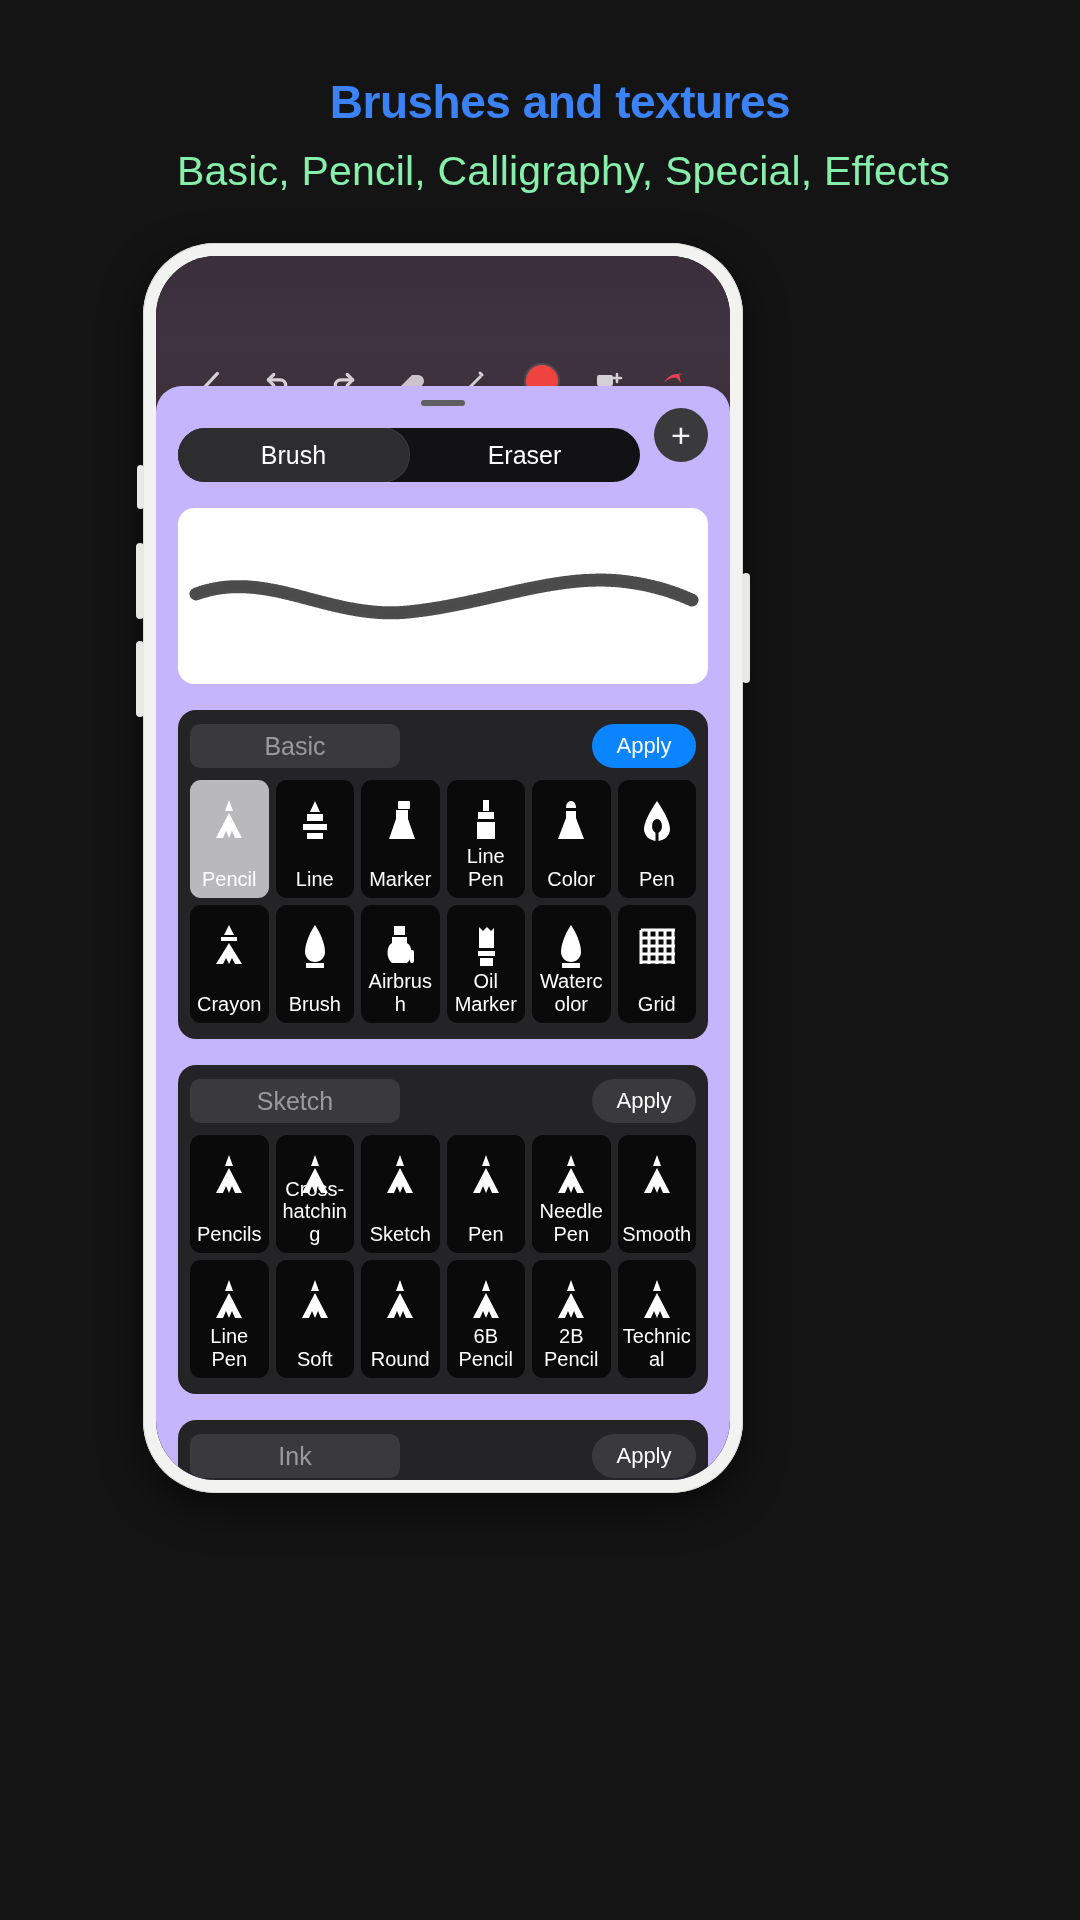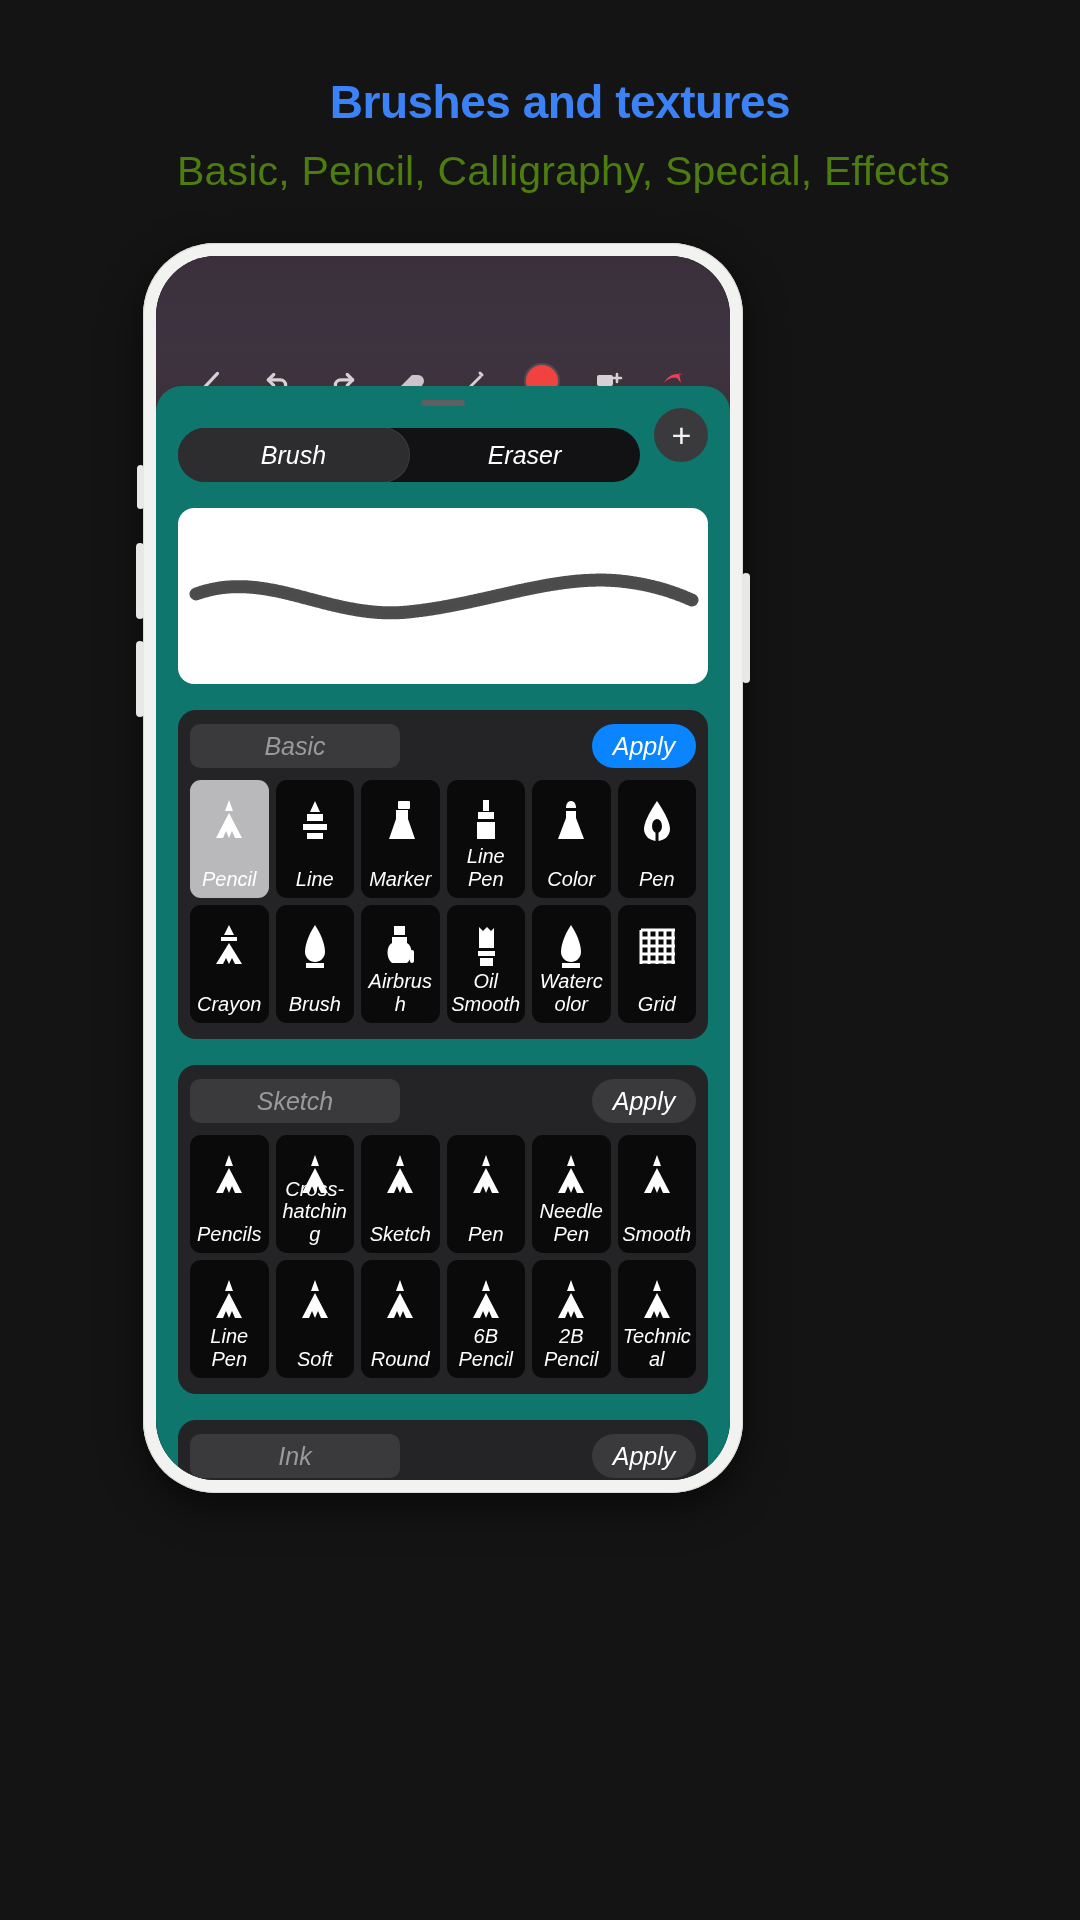--- a/index.html
+++ b/index.html
@@ -15,21 +15,21 @@
   .hero { text-align: center; padding-top: 78px; }
   .hero-title {
     color: #3b82f6;
     font-size: 46px;
     font-weight: bold;
     letter-spacing: -0.5px;
     line-height: 1.05;
     margin-left: 40px;
   }
   .hero-sub {
-    color: #4d7c0f;
+    color: #86efac;
     font-size: 41px;
     font-weight: normal;
     margin-top: 22px;
     letter-spacing: 0.2px;
     padding-left: 47px;
   }
 
   
   .phone {
     position: absolute;
@@ -81,24 +81,23 @@
     width: 32px; height: 32px; border-radius: 50%;
     background: #f0433f;
     box-shadow: 0 0 0 2px rgba(255,255,255,0.12);
   }
   .tb-share svg path { fill: #ef3d54; }
 
   
   .sheet {
     position: absolute; left: 0; top: 130px;
     width: 100%; height: 1094px;
-    background: #0f766e;
+    background: #c4b5fd;
     border-radius: 26px 26px 0 0;
     overflow: hidden;
-    font-style: italic;
   }
   .grabber {
     width: 44px; height: 6px; border-radius: 3px;
     background: #5f5f62;
     margin: 14px auto 0;
   }
 
   
   .seg-wrap { padding: 22px 22px 0; }
   .seg {
@@ -160,21 +159,21 @@
     background: #3a3a3c;
     border-radius: 10px;
     color: #9a9a9e;
     font-size: 25px;
     display: flex; align-items: center; justify-content: center;
   }
   .apply {
     min-width: 104px; height: 44px;
     border-radius: 22px;
     color: #ffffff;
-    font-size: 25px;
+    font-size: 22px;
     display: flex; align-items: center; justify-content: center;
     padding: 0 18px;
   }
   .apply.primary { background: #0a84ff; }
   .apply.muted   { background: #3a3a3c; }
 
   .row {
     display: flex;
     gap: 7px;
     margin-bottom: 7px;
@@ -395,21 +394,21 @@
                   <span class="lbl">Airbrush</span>
                 </div>
                 <div class="cell">
                   <span class="ico">
                     <svg width="36" height="46" viewBox="0 0 36 46">
                       <path d="M11 4 l4 4 l4-4 l4 4 l3-3 v20 H11 Z" fill="#fff"></path>
                       <rect x="10" y="28" width="17" height="5" fill="#fff"></rect>
                       <rect x="12" y="35" width="13" height="8" fill="#fff"></rect>
                     </svg>
                   </span>
-                  <span class="lbl">Oil Smooth</span>
+                  <span class="lbl">Oil Marker</span>
                 </div>
                 <div class="cell">
                   <span class="ico">
                     <svg width="36" height="46" viewBox="0 0 36 46">
                       <path d="M18 2 C26 14 28 24 28 29 C28 35 23 39 18 39 C13 39 8 35 8 29 C8 24 10 14 18 2 Z" fill="#fff"></path>
                       <rect x="9" y="40" width="18" height="5" fill="#fff"></rect>
                     </svg>
                   </span>
                   <span class="lbl">Watercolor</span>
                 </div>

